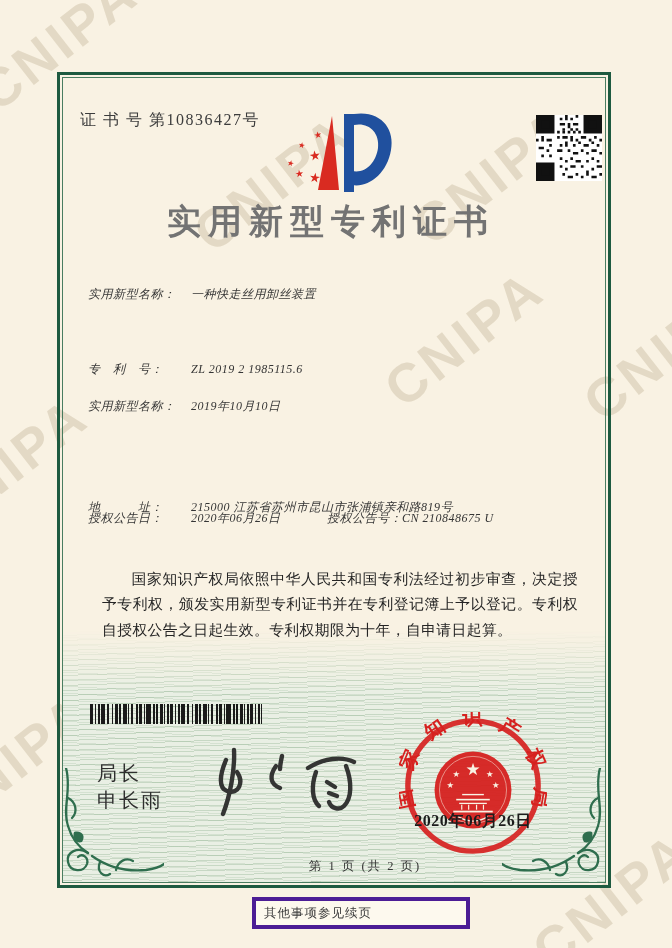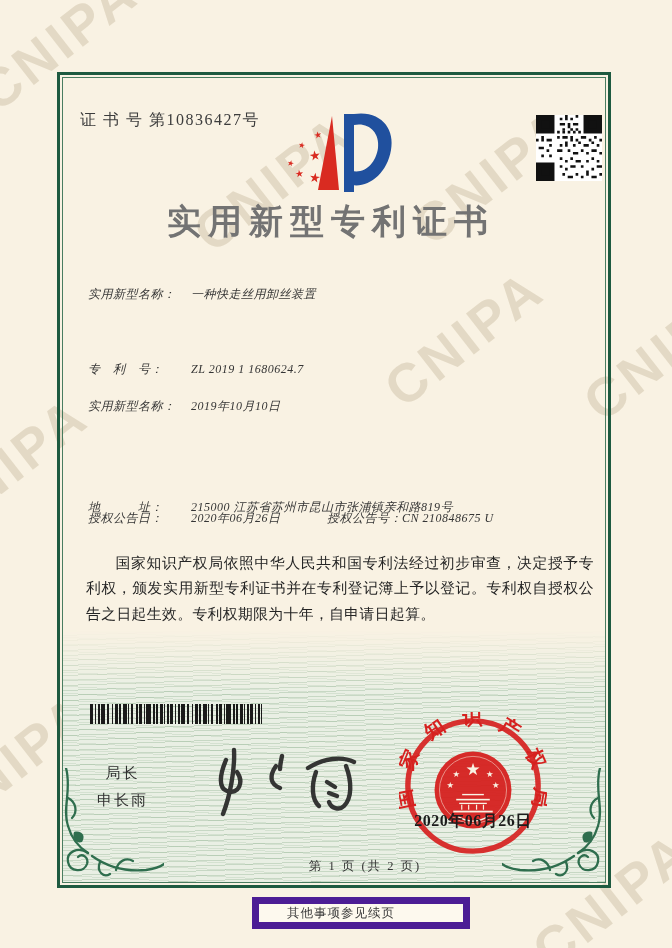--- a/index.html
+++ b/index.html
@@ -61,42 +61,42 @@
     font-size:12px; color:#353535; letter-spacing:.5px; white-space:nowrap;font-style:italic;
   }
   .field-label{display:inline-block; min-width:103px;}
   .grant-no{position:absolute; left:239px; top:0; white-space:nowrap;}
   
   .body-text{
     position:absolute; z-index:4; left:86px; top:551px; width:508px;
     font-size:14.8px; line-height:25.4px; color:#252525; letter-spacing:.4px;
     text-align:justify;
   }
-  .body-text p{margin:0; text-indent:2em;}
+  .body-text p{margin:16px; text-indent:2em;}
   
   .barcode{position:absolute; z-index:4; left:90px; top:704px;}
   .signer{
     position:absolute; z-index:4; left:97px; top:760px;
-    font-size:15px; color:#2f2f2f; letter-spacing:2px; line-height:27px;text-align:center;
+    font-size:20px; color:#2f2f2f; letter-spacing:2px; line-height:27px;
   }
   .signature{position:absolute; z-index:5; left:192px; top:744px;}
   .seal{position:absolute; z-index:4; left:399px; top:712px;}
   .seal-date{
     position:absolute; z-index:6; left:399px; top:811px; width:148px;
     text-align:center; font-size:16px; color:#1c1c1c; letter-spacing:.5px;
     font-weight:bold; white-space:nowrap;
   }
   .page-info{
     position:absolute; z-index:4; left:57px; width:616px; top:858px;
     text-align:center; font-size:12.5px; color:#333; letter-spacing:2px;
   }
   .cont-box{
     position:absolute; z-index:4; left:252px; top:897px; width:218px; height:32px;
-    border:7px solid #4c1d95; background:#fdf9ee;
-    display:flex; align-items:center; padding-left:28px; box-sizing:border-box;
+    border:4px solid #4c1d95; background:#fdf9ee;
+    display:flex; align-items:center; padding-left:8px; box-sizing:border-box;
     font-size:12.5px; color:#3a3a3a; letter-spacing:1px;
   }
   .qr{position:absolute; z-index:4; left:536px; top:115px;}
 </style>
 </head>
 <body>
 
 <div id="page">
 
   <div class="wm" style="left:58px; top:42px;">CNIPA</div>
@@ -168,21 +168,21 @@
       <path d="M8,6h1v1h-1z M10,6h1v1h-1z M12,6h1v1h-1z M14,6h1v1h-1z M16,6h1v1h-1z"></path>
     </g>
   </svg>
 
   <div class="title">实用新型专利证书</div>
 
   <div class="field-row" style="top:286px;">
     <span class="field-label">实用新型名称：</span><span>一种快走丝用卸丝装置</span>
   </div>
   <div class="field-row" style="top:361px;">
-    <span class="field-label">专　利　号：</span><span>ZL 2019 1 1680624.7</span>
+    <span class="field-label">专　利　号：</span><span>ZL 2019 2 1985115.6</span>
   </div>
   <div class="field-row" style="top:398px;">
     <span class="field-label">实用新型名称：</span><span>2019年10月10日</span>
   </div>
   <div class="field-row" style="top:499px;">
     <span class="field-label">地　　　址：</span><span>215000 江苏省苏州市昆山市张浦镇亲和路819号</span>
   </div>
   <div class="field-row" style="top:510px;">
     <span class="field-label">授权公告日：</span><span>2020年06月26日</span>
     <span class="grant-no"><span>授权公告号：</span><span>CN 210848675 U</span></span>

